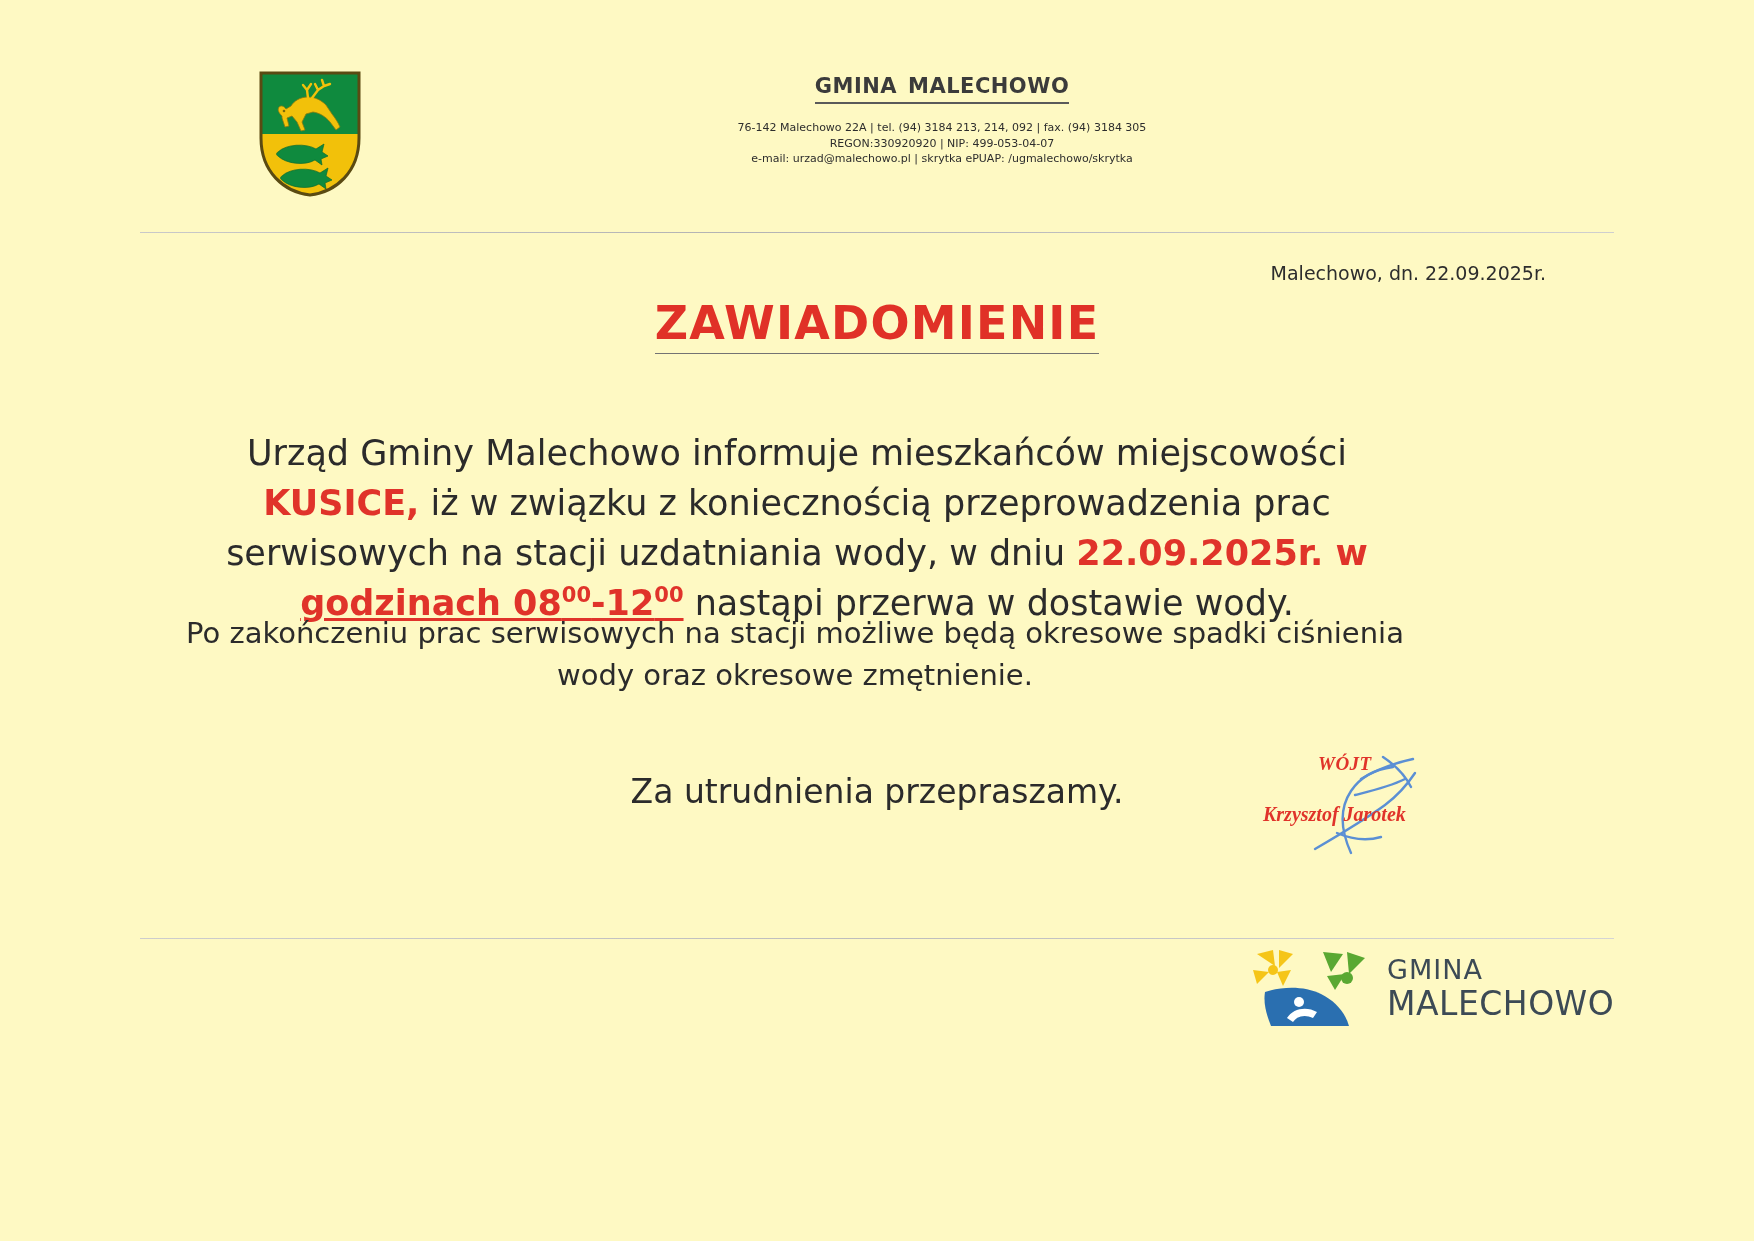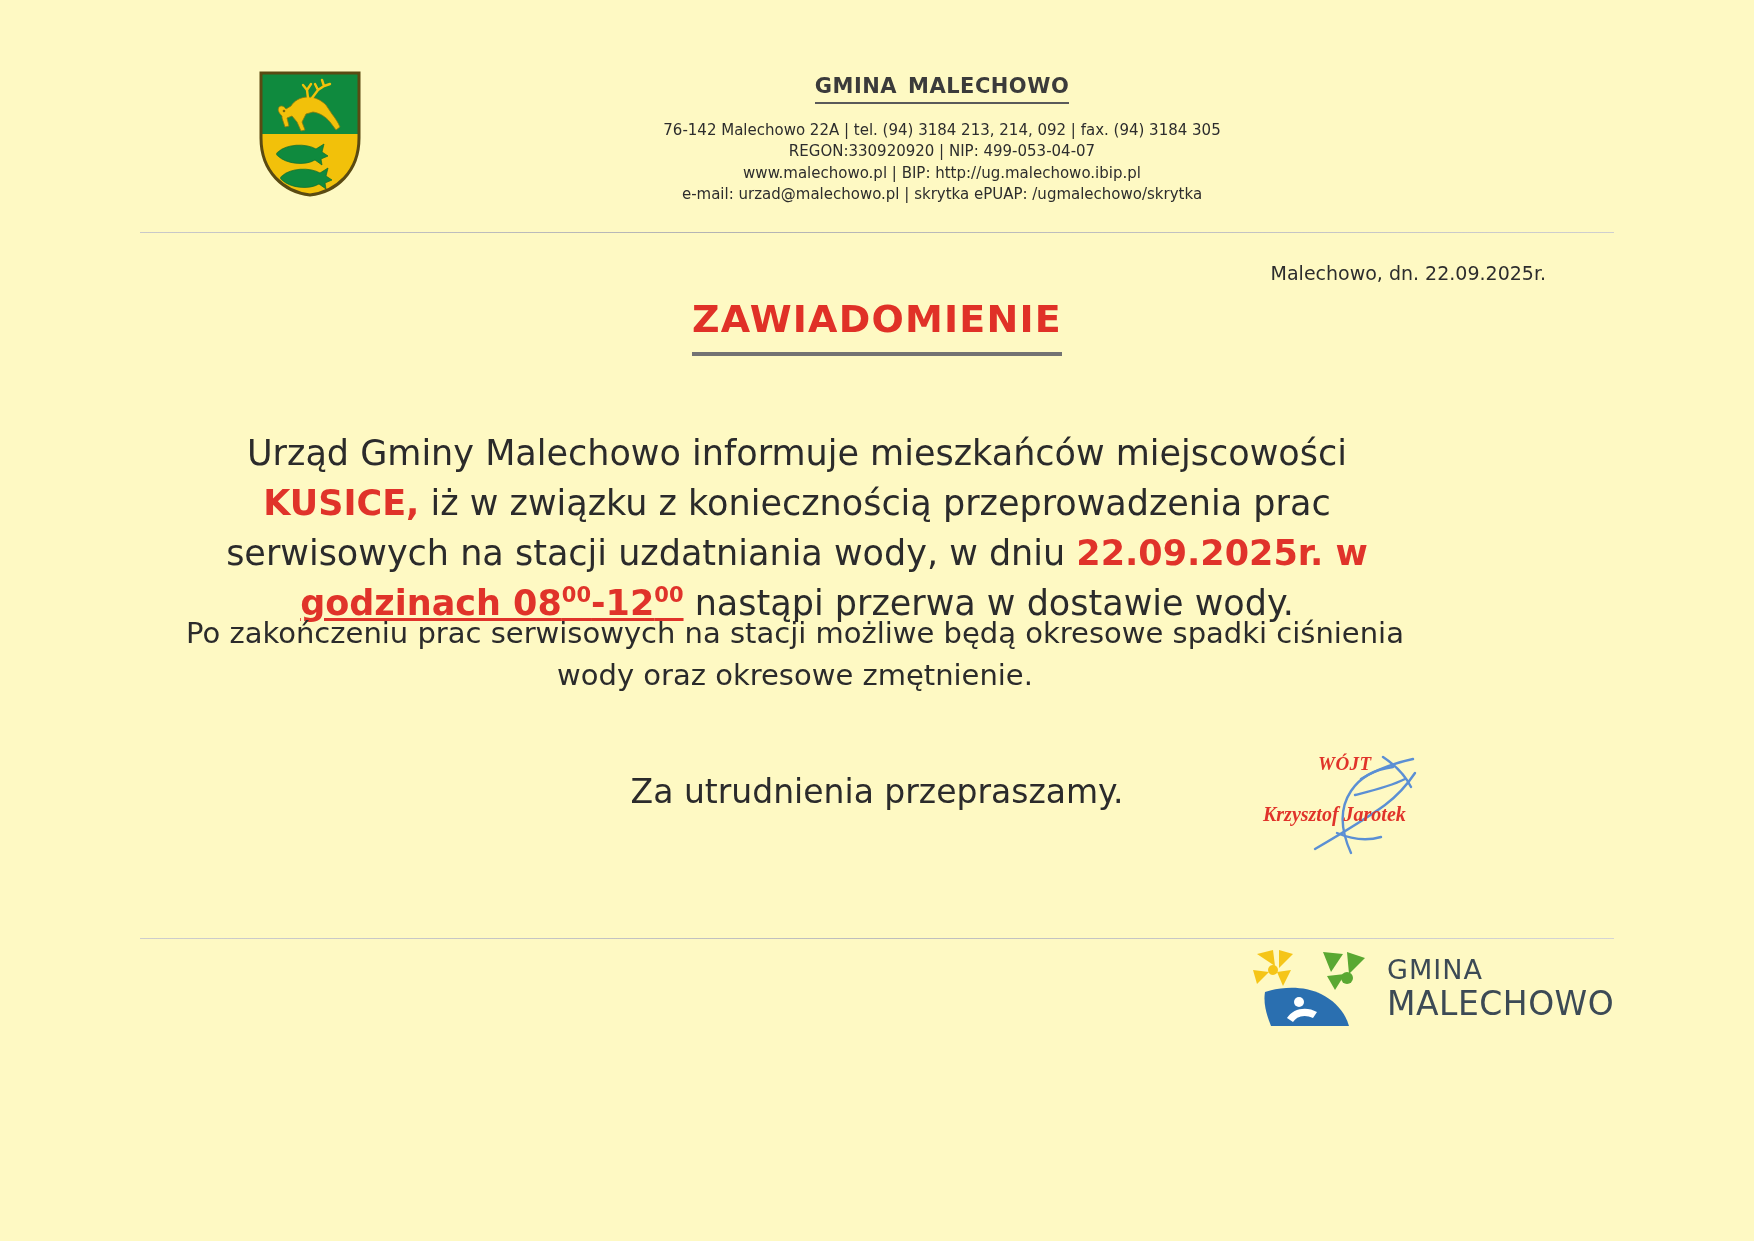--- a/index.html
+++ b/index.html
@@ -47,21 +47,21 @@
     font-variant: small-caps;
     text-transform: lowercase;
     border-bottom: 2px solid #5a5a5a;
     display: inline-block;
     padding-bottom: 3px;
     line-height: 1.1;
   }
   .org-title::first-letter { font-size: 30px; }
   .contact-lines {
     margin-top: 16px;
-    font-size: 15px;
+    font-size: 11px;
     line-height: 1.42;
     color: #2d2d2d;
     font-family: "DejaVu Sans", "Liberation Sans", sans-serif;
   }
   .contact-lines div { white-space: nowrap; }
 
   .rule-top {
     position: absolute;
     left: 140px; right: 140px;
     top: 232px;
@@ -79,26 +79,26 @@
   }
 
   
   .doc-title {
     position: absolute;
     top: 298px; left: 0; right: 0;
     text-align: center;
   }
   .doc-title span {
     display: inline-block;
-    font-size: 38px;
+    font-size: 46px;
     font-weight: 800;
     letter-spacing: 1.2px;
     color: #e03127;
-    border-bottom: 4px solid #737373;
-    padding-bottom: 11px;
+    border-bottom: 1px solid #737373;
+    padding-bottom: 3px;
     line-height: 1.12;
   }
 
   
   .body-main {
     position: absolute;
     top: 404px;
     left: 168px;
     width: 1258px;
     text-align: center;
@@ -248,21 +248,20 @@
         </g>
         <path d="M3,3 L101,3 L101,68 C101,102 78,122 52,125 C26,122 3,102 3,68 Z" fill="none" stroke="#5a4a12" stroke-width="3"></path>
       </svg>
     </div>
 
     <div class="header-text">
       <div class="org-title smallcaps">Gmina Malechowo</div>
       <div class="contact-lines">
         <div>76-142 Malechowo 22A | tel. (94) 3184 213, 214, 092 | fax. (94) 3184 305</div>
         <div>REGON:330920920 | NIP: 499-053-04-07</div>
-        <div>www.malechowo.pl | BIP: http://ug.malechowo.ibip.pl</div>
         <div>e-mail: urzad@malechowo.pl | skrytka ePUAP: /ugmalechowo/skrytka</div>
       </div>
     </div>
   </div>
 
   <div class="rule-top"></div>
 
   <div class="date-line">Malechowo, dn. 22.09.2025r.</div>
 
   <div class="doc-title">

